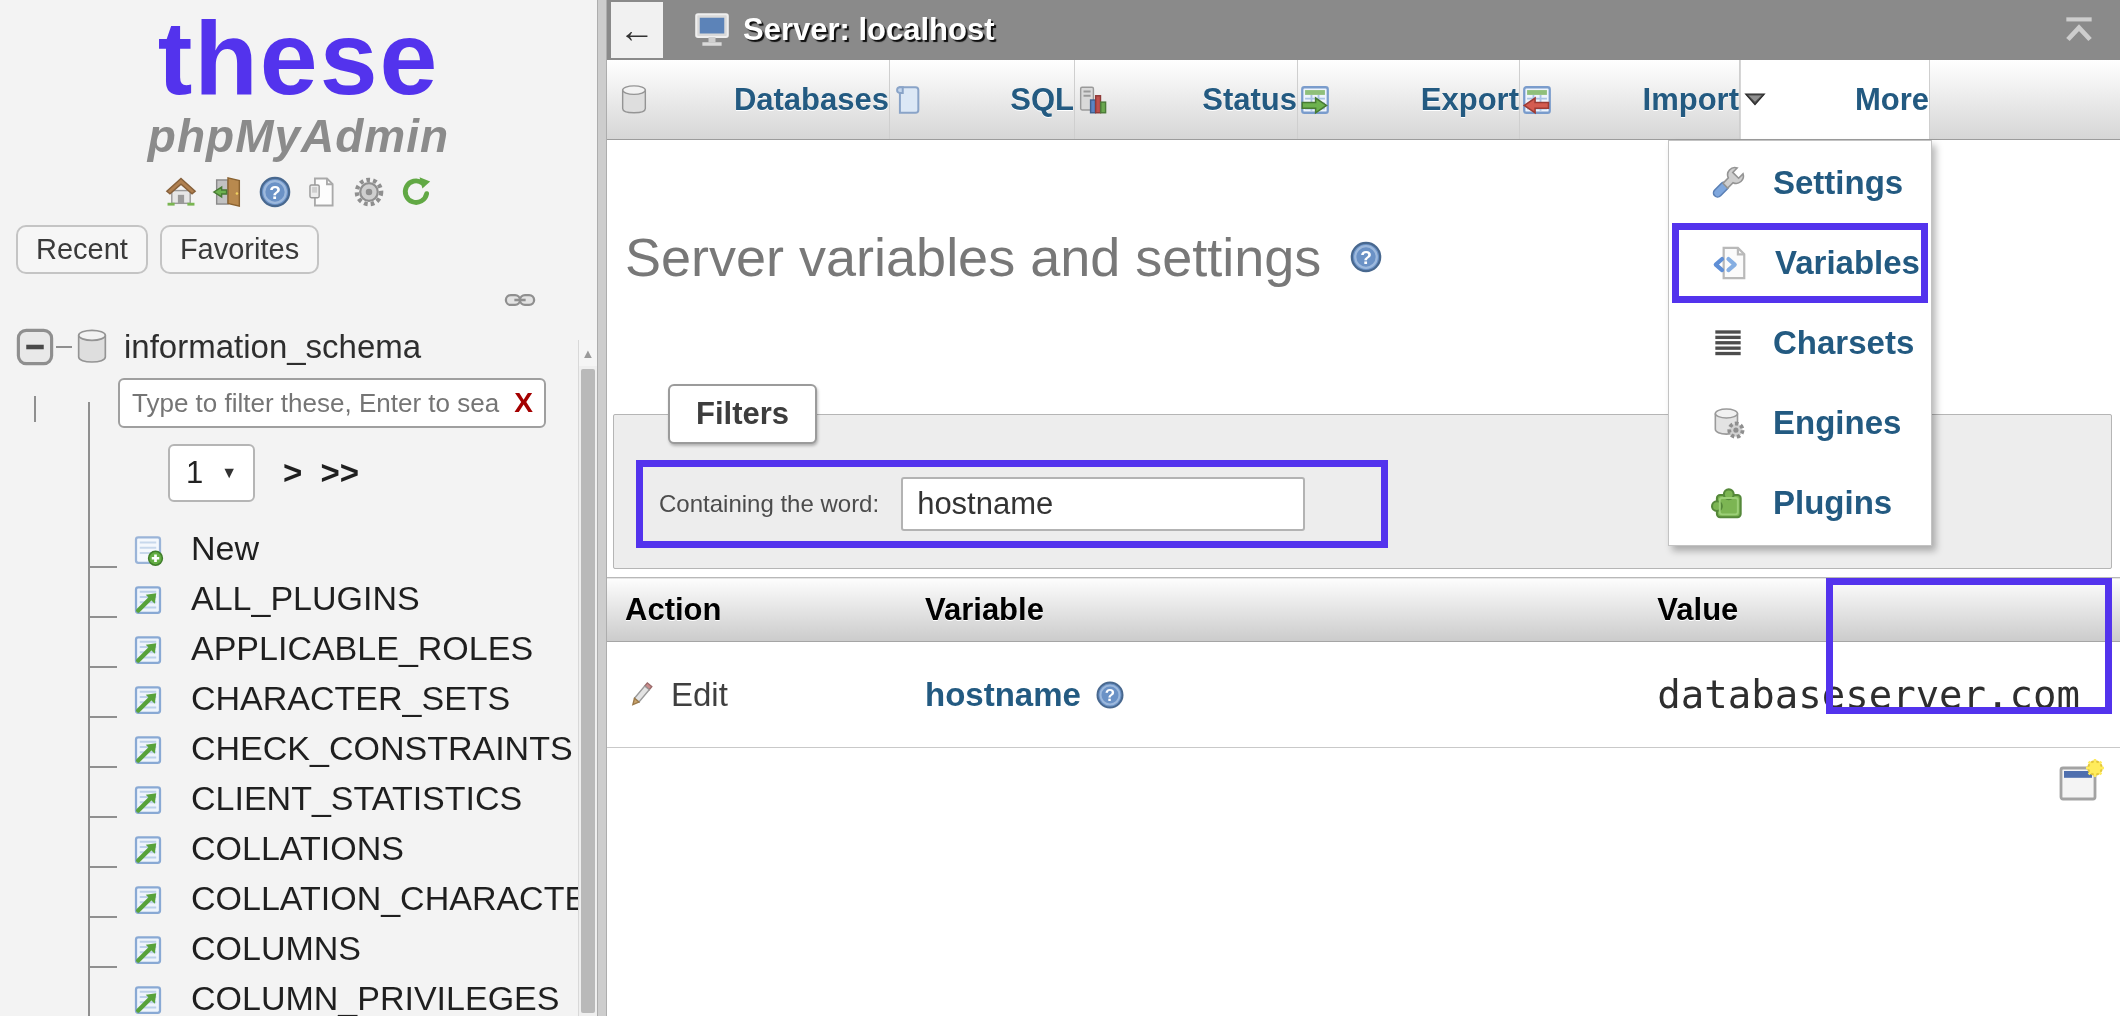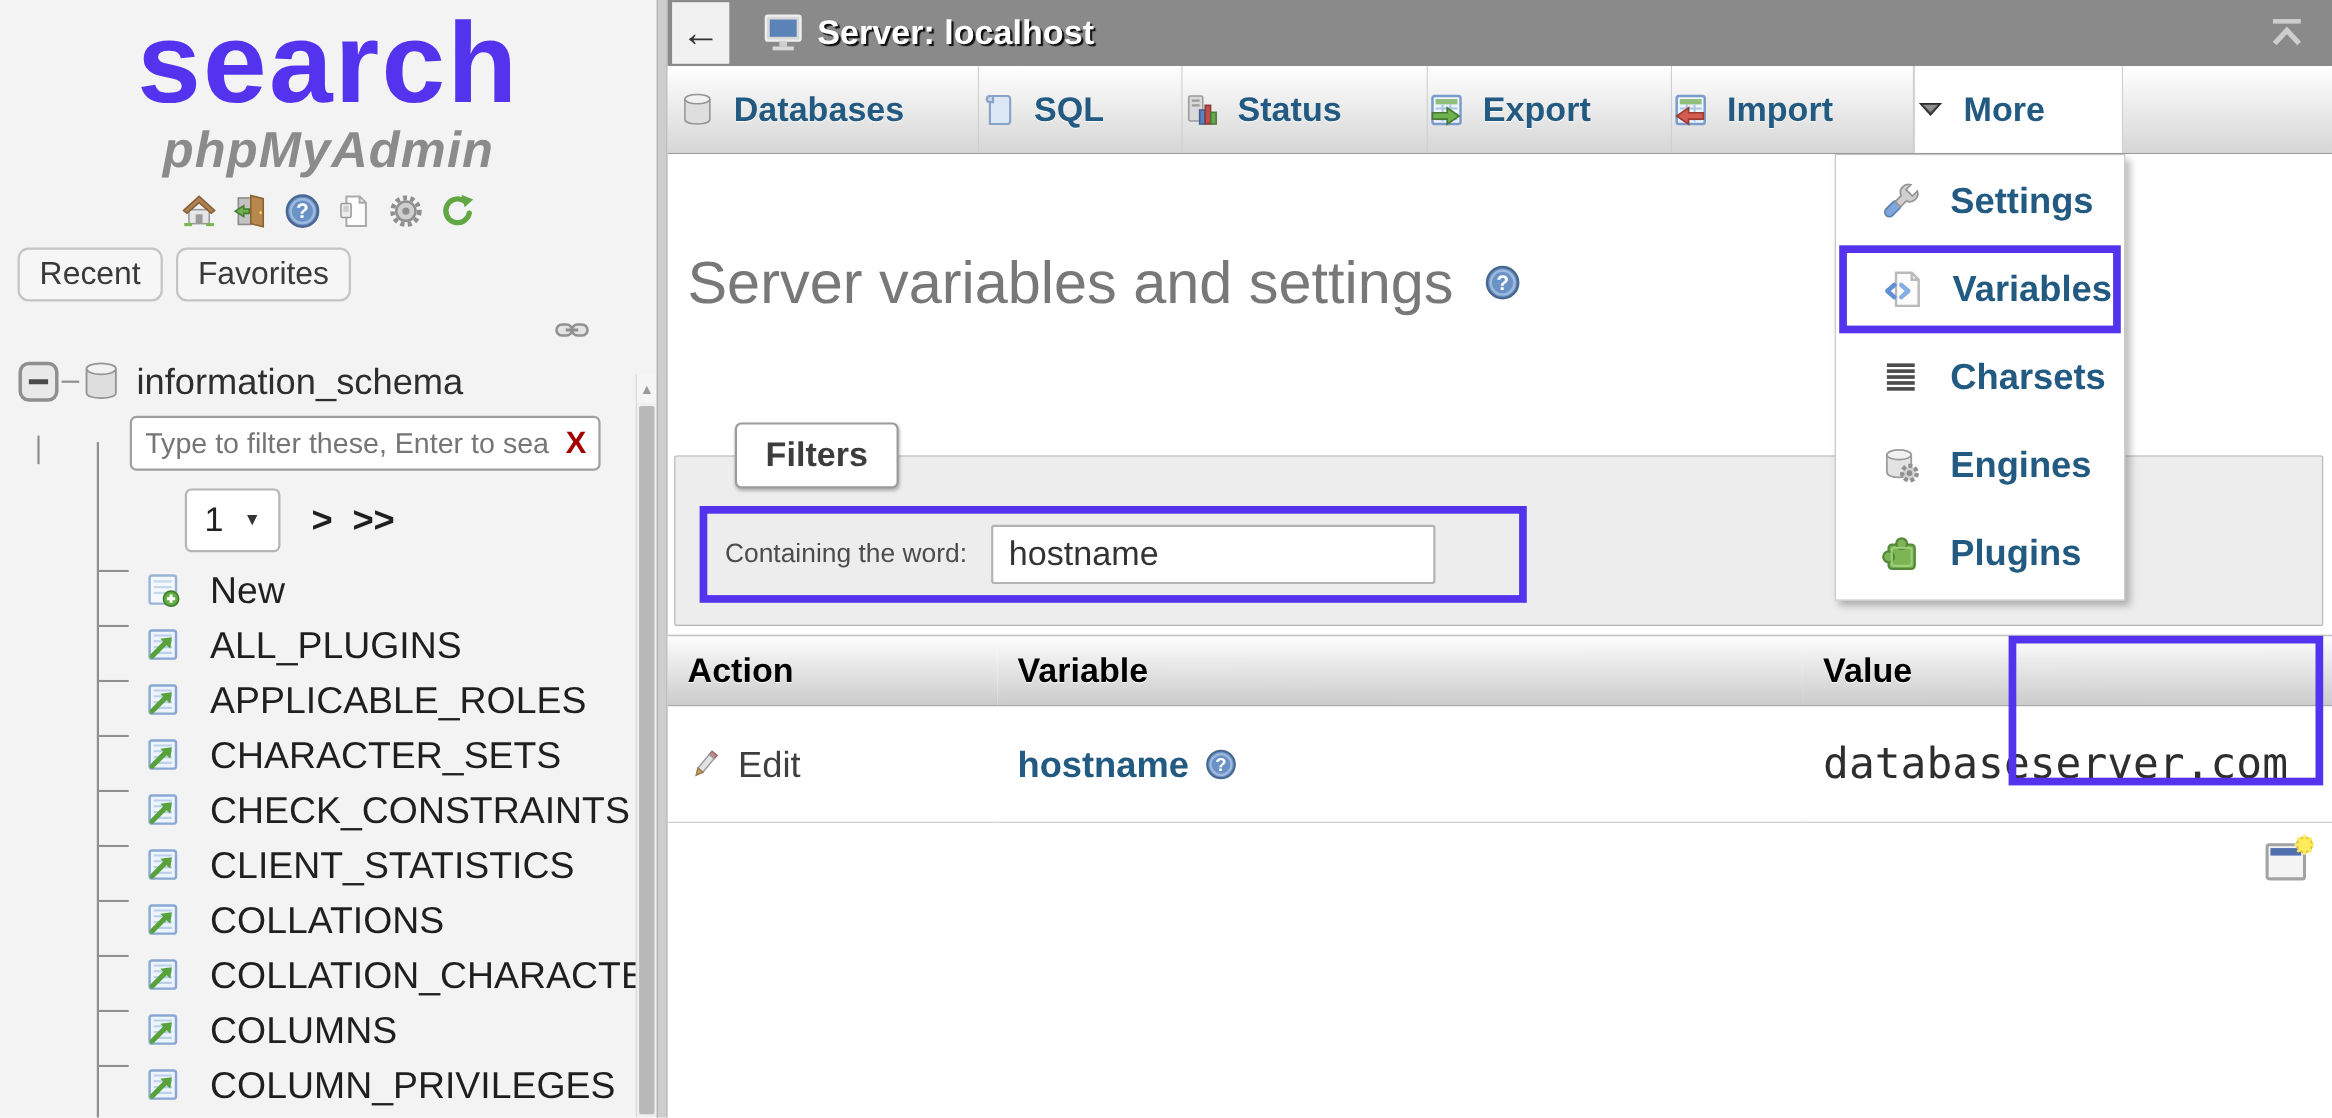--- a/index.html
+++ b/index.html
@@ -33,21 +33,21 @@
   .filter-clear { position:absolute; right:13px; top:9px; color:#a40000; font-weight:bold; font-size:28px; }
   .pager { margin-left:168px; margin-top:16px; display:flex; align-items:center; }
   .page-select { display:inline-flex; align-items:center; gap:18px; background:#fff;
                  border:2px solid #b5b5b5; border-radius:6px; padding:9px 16px; }
   .page-select .val { font-size:31px; color:#222; }
   .page-select .caret { font-size:16px; color:#333; }
   .pager-links { display:flex; gap:18px; margin-left:28px; font-weight:bold; font-size:33px; color:#1f1f1f; }
   .tree { margin-top:16px; position:relative; }
   .tree-guide { position:absolute; left:88px; top:-116px; bottom:-30px; width:2px; background:#8f8f8f; }
   .stub2 { position:absolute; left:34px; top:-122px; width:2px; height:26px; background:#8f8f8f; }
-  .tree-row { height:50px; display:flex; align-items:flex-start; width:578px;
+  .tree-row { height:50px; display:flex; align-items:flex-end; width:578px;
               overflow:hidden; white-space:nowrap; position:relative;gap:10px; }
   .tree-row .elbow { width:28px; height:2px; background:#8f8f8f; margin-left:89px; flex:none; }
   .tree-row svg { width:36px; height:36px; margin-left:3px; flex:none; }
   .tree-row .lbl { margin-left:15px; font-size:34px; color:#1f1f1f; }
   #side-scrollbar { position:absolute; right:0; top:340px; bottom:0; width:19px;
                     background:#efefef; border-left:1px solid #d8d8d8; }
   #side-scrollbar .up { height:26px; display:flex; align-items:center; justify-content:center;
                         color:#9a9a9a; font-size:13px; background:#f5f5f5; }
   #side-scrollbar .thumb { position:absolute; left:2px; right:2px; top:29px; bottom:3px;
                            background:#b9b9b9; border-radius:2px; }
@@ -61,21 +61,21 @@
               display:flex; align-items:center; justify-content:center; font-size:36px; color:#333; }
   .server-title { position:absolute; left:84px; top:0; height:60px; display:flex; align-items:center; gap:10px; }
   .server-title svg { width:42px; height:42px; }
   .server-title span { font-size:31px; font-weight:bold; color:#fff;
                        text-shadow:2px 2px 1px rgba(0,0,0,.9); }
   .scrolltop { position:absolute; right:22px; top:11px; }
   .scrolltop svg { width:38px; height:38px; }
 
   .tabbar { height:80px; display:flex; padding-left:10px;
             background:linear-gradient(#ffffff,#d6d6d6); border-bottom:1px solid #9c9c9c; }
-  .tab { display:flex; align-items:center; justify-content:flex-start; gap:16px;
+  .tab { display:flex; align-items:center; justify-content:space-between; gap:16px;
          border-right:1px solid #cfcfcf; height:100%; }
   .tab svg { width:34px; height:34px; }
   .tab .t-lbl { font-size:31px; font-weight:bold; color:#235a81; text-shadow:0 1px 0 #fff; }
   .tab.w-db{width:273px;} .tab.w-sql{width:185px;} .tab.w-st{width:223px;}
   .tab.w-ex{width:222px;} .tab.w-im{width:220px;}
   .tab.more { width:190px; background:#fff; border-left:1px solid #d6d6d6; }
 
   .dropdown { position:absolute; left:1061px; top:140px; width:264px; background:#fff;
               border:1px solid #c3c3c3; box-shadow:4px 5px 7px rgba(0,0,0,.28);
               padding:2px 0; z-index:9; }
@@ -268,21 +268,21 @@
       <path d="M19.5 .5v9M15 5h9M16.3 1.8l6.4 6.4M22.7 1.8l-6.4 6.4" stroke="#ffec5c" stroke-width="1.2"></path>
     </symbol>
     <symbol id="i-top" viewBox="0 0 24 24">
       <rect x="4" y="4" width="16" height="2.6" fill="#cdcdcd"></rect>
       <polyline points="5,18 12,10.5 19,18" fill="none" stroke="#cdcdcd" stroke-width="3"></polyline>
     </symbol>
   </defs>
 </svg>
 
 <div id="sidebar">
-  <div class="logo-word">search</div>
+  <div class="logo-word">these</div>
   <div class="logo-sub">phpMyAdmin</div>
 
   <div class="side-toolbar">
     <svg class="ic">
         <use href="#i-home"></use>
       </svg>
     <svg class="ic">
         <use href="#i-exit"></use>
       </svg>
     <svg class="ic">

